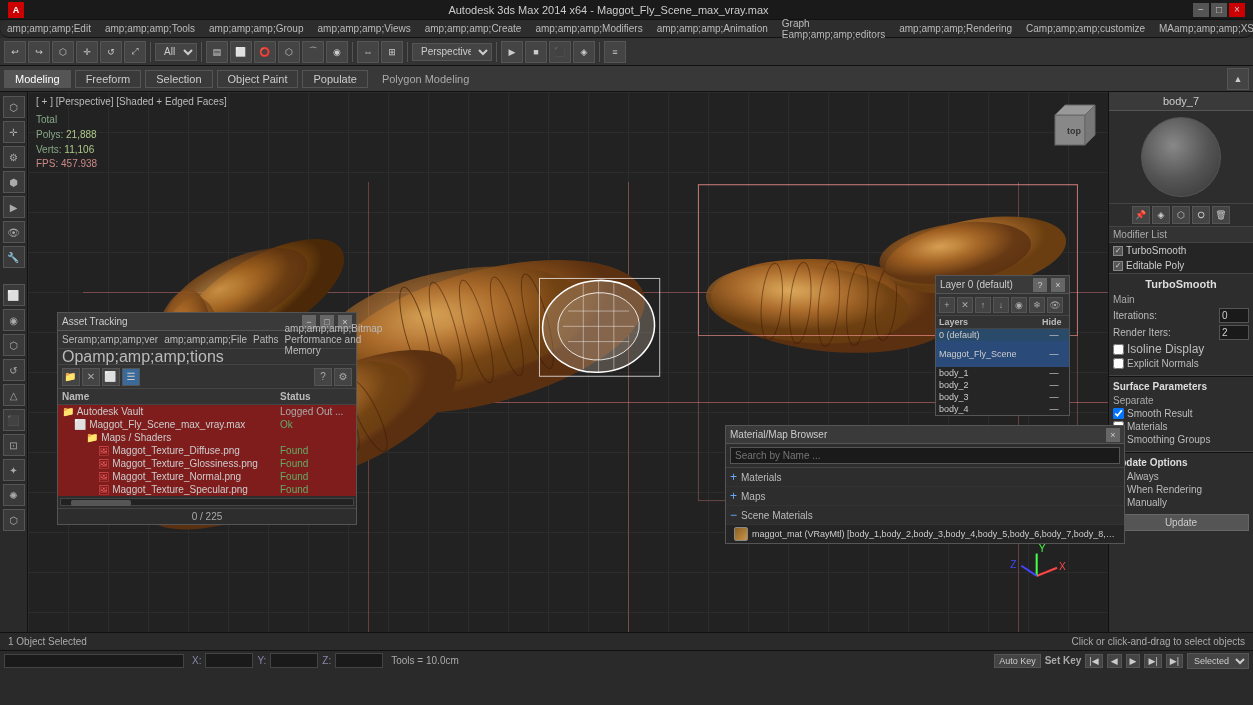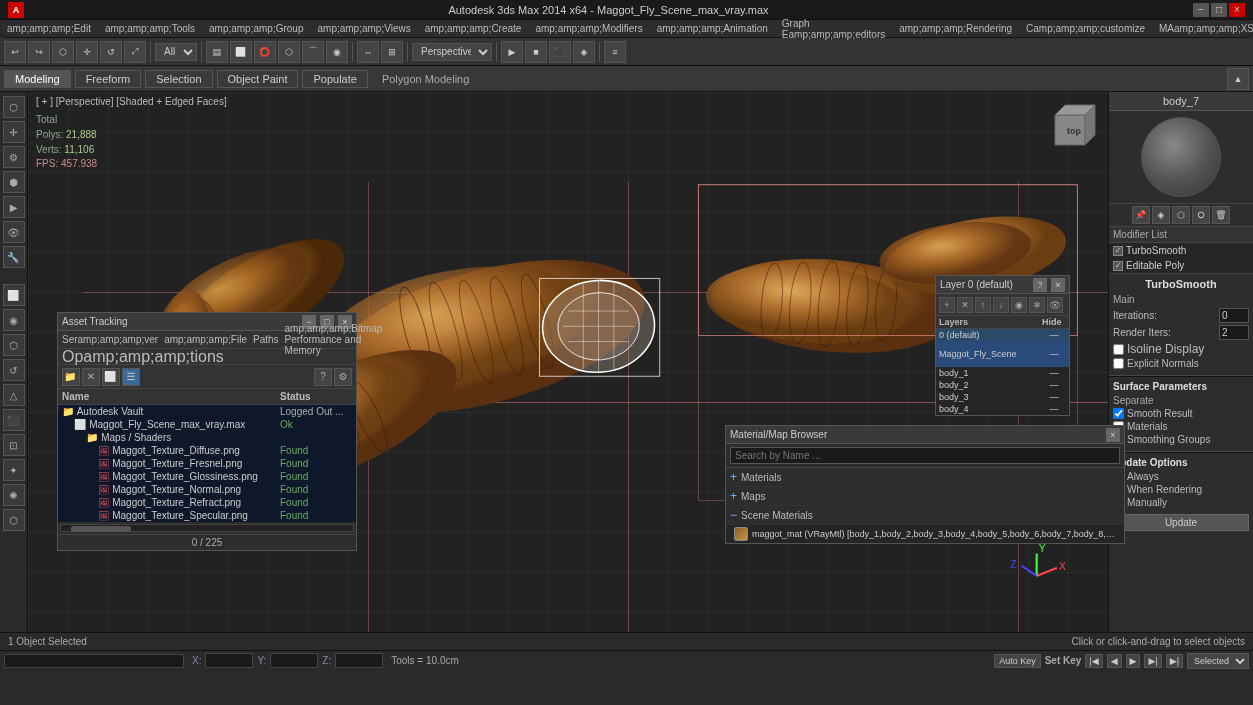--- a/index.html
+++ b/index.html
@@ -412,21 +412,21 @@
   <div style="background:#333;height:24px;display:flex;align-items:center;padding:0 4px;gap:2px;border-bottom:1px solid #444;">
     <button class="asset-tb-btn" style="width:18px;height:18px;background:#444;border:1px solid #555;color:#aaa;font-size:10px;cursor:pointer;">📁</button>
     <button class="asset-tb-btn" style="width:18px;height:18px;background:#444;border:1px solid #555;color:#aaa;font-size:10px;cursor:pointer;">✕</button>
     <button class="asset-tb-btn" style="width:18px;height:18px;background:#444;border:1px solid #555;color:#aaa;font-size:10px;cursor:pointer;">⬜</button>
     <button class="asset-tb-btn" style="width:18px;height:18px;background:#3a6a9a;border:1px solid #555;color:#ccc;font-size:10px;cursor:pointer;">☰</button>
     <span style="flex:1;"></span>
     <button class="asset-tb-btn" style="width:18px;height:18px;background:#444;border:1px solid #555;color:#aaa;font-size:10px;cursor:pointer;">?</button>
     <button class="asset-tb-btn" style="width:18px;height:18px;background:#444;border:1px solid #555;color:#aaa;font-size:10px;cursor:pointer;">⚙</button>
   </div>
 
-  <div style="max-height:140px;overflow-y:auto;background:#0f172a;">
+  <div style="max-height:140px;overflow-y:auto;background:#7f1d1d;">
     <table style="width:100%;border-collapse:collapse;">
       <thead>
         <tr>
           <th style="background:#333;color:#bbb;font-size:10px;padding:2px 4px;text-align:left;border-bottom:1px solid #444;">Name</th>
           <th style="background:#333;color:#bbb;font-size:10px;padding:2px 4px;text-align:left;border-bottom:1px solid #444;width:80px;">Status</th>
         </tr>
       </thead>
       <tbody id="asset-file-tbody">
       <tr style="cursor: pointer;">
             <td style="color:#ccc;font-size:10px;padding:1px 4px;padding-left:4px;white-space:nowrap;overflow:hidden;max-width:200px;text-overflow:ellipsis;">📁 Autodesk Vault</td>
@@ -438,33 +438,25 @@
           </tr>
           <tr style="cursor: pointer;">
             <td style="color:#ccc;font-size:10px;padding:1px 4px;padding-left:28px;white-space:nowrap;overflow:hidden;max-width:200px;text-overflow:ellipsis;">📁 Maps / Shaders</td>
             <td style="color:#aaa;font-size:10px;padding:1px 4px;"></td>
           </tr>
           <tr style="cursor: pointer;">
             <td style="color:#ccc;font-size:10px;padding:1px 4px;padding-left:40px;white-space:nowrap;overflow:hidden;max-width:200px;text-overflow:ellipsis;"><span style="color:#f66;font-size:9px;">🖼</span> Maggot_Texture_Diffuse.png</td>
             <td style="color:#6a6;font-size:10px;padding:1px 4px;">Found</td>
           </tr>
           <tr style="cursor: pointer;">
-            <td style="color:#ccc;font-size:10px;padding:1px 4px;padding-left:40px;white-space:nowrap;overflow:hidden;max-width:200px;text-overflow:ellipsis;"><span style="color:#f66;font-size:9px;">🖼</span> Maggot_Texture_Fresnel.png</td>
-            <td style="color:#6a6;font-size:10px;padding:1px 4px;">Found</td>
-          </tr>
-          <tr style="cursor: pointer;">
             <td style="color:#ccc;font-size:10px;padding:1px 4px;padding-left:40px;white-space:nowrap;overflow:hidden;max-width:200px;text-overflow:ellipsis;"><span style="color:#f66;font-size:9px;">🖼</span> Maggot_Texture_Glossiness.png</td>
             <td style="color:#6a6;font-size:10px;padding:1px 4px;">Found</td>
           </tr>
           <tr style="cursor: pointer;">
             <td style="color:#ccc;font-size:10px;padding:1px 4px;padding-left:40px;white-space:nowrap;overflow:hidden;max-width:200px;text-overflow:ellipsis;"><span style="color:#f66;font-size:9px;">🖼</span> Maggot_Texture_Normal.png</td>
-            <td style="color:#6a6;font-size:10px;padding:1px 4px;">Found</td>
-          </tr>
-          <tr style="cursor: pointer;">
-            <td style="color:#ccc;font-size:10px;padding:1px 4px;padding-left:40px;white-space:nowrap;overflow:hidden;max-width:200px;text-overflow:ellipsis;"><span style="color:#f66;font-size:9px;">🖼</span> Maggot_Texture_Refract.png</td>
             <td style="color:#6a6;font-size:10px;padding:1px 4px;">Found</td>
           </tr>
           <tr style="cursor: pointer;">
             <td style="color:#ccc;font-size:10px;padding:1px 4px;padding-left:40px;white-space:nowrap;overflow:hidden;max-width:200px;text-overflow:ellipsis;"><span style="color:#f66;font-size:9px;">🖼</span> Maggot_Texture_Specular.png</td>
             <td style="color:#6a6;font-size:10px;padding:1px 4px;">Found</td>
           </tr>
         </tbody>
     </table>
   </div>
 

